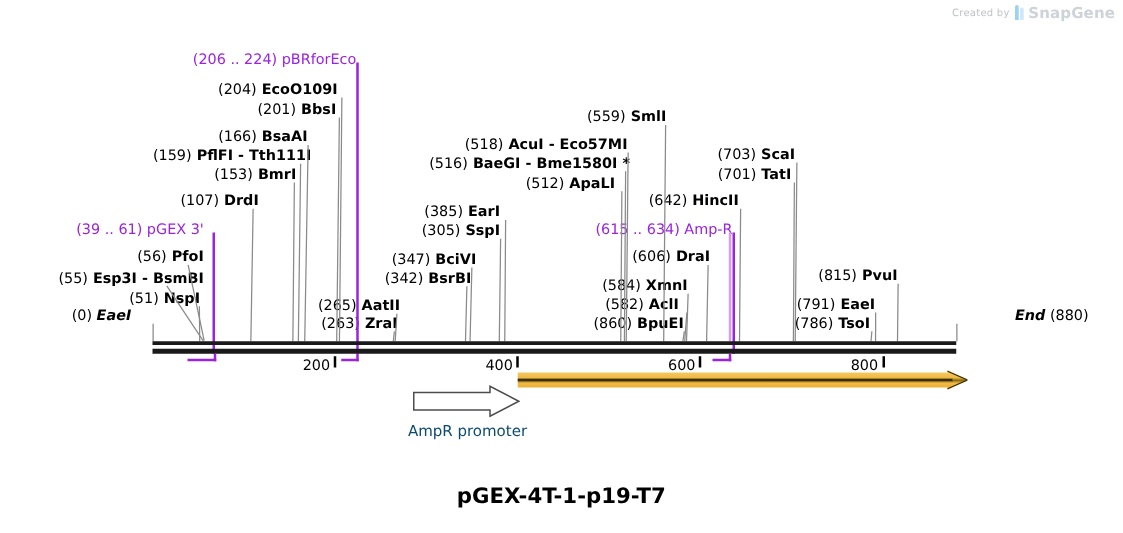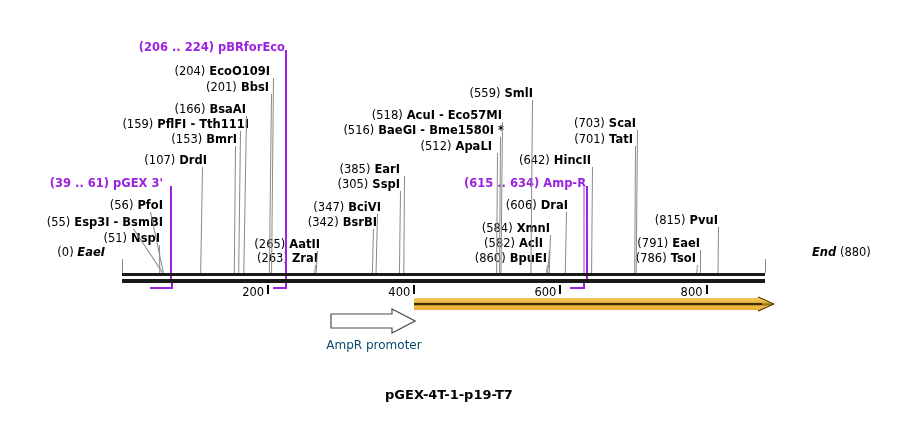--- a/index.html
+++ b/index.html
@@ -96,21 +96,21 @@
   }
   .lbl .nm {
     font-weight: bold;
     color: #000000;
   }
   .lbl.right { transform: translateX(-100%); }
   .lbl.feature { color: #9a22e0; }
   .lbl.feature .pos,
   .lbl.feature .nm {
     color: #9a22e0;
-    font-weight: 700;
+    font-weight: 400;
   }
   .lbl.terminal .nm {
     font-style: italic;
     font-weight: bold;
   }
   .lbl.terminal .pos { font-style: normal; }
 
   
   .conn {
     position: absolute;
@@ -146,37 +146,45 @@
   }
 
   
   .amp-arrow { position: absolute; }
 
   
   .title {
     position: absolute;
     width: 898px;
     text-align: center;
-    font-size: 13px;
+    font-size: 17px;
     font-weight: bold;
     color: #000000;
   }
   .subtitle {
     position: absolute;
     width: 898px;
     text-align: center;
     font-size: 11.5px;
     color: #000000;
   }
 </style>
 </head>
 <body>
 
 <div id="map">
 
+  <div class="watermark">
+    <span class="wm-created">Created by</span>
+    <span class="wm-logo">
+      <span class="b1"></span>
+        <span class="b2"></span>
+    </span>
+    <span class="wm-name">SnapGene</span>
+  </div>
 
   <div id="site-labels">
       <div class="lbl right" style="left: 163px; top: 216px;"><span class="pos">(55)</span><span class="nm"> Esp3I - BsmBI</span></div>
       <div class="lbl right" style="left: 163px; top: 199px;"><span class="pos">(56)</span><span class="nm"> PfoI</span></div>
       <div class="lbl right" style="left: 160px; top: 232px;"><span class="pos">(51)</span><span class="nm"> NspI</span></div>
       <div class="lbl right" style="left: 207px; top: 154px;"><span class="pos">(107)</span><span class="nm"> DrdI</span></div>
       <div class="lbl right" style="left: 237px; top: 133px;"><span class="pos">(153)</span><span class="nm"> BmrI</span></div>
       <div class="lbl right" style="left: 249px; top: 118px;"><span class="pos">(159)</span><span class="nm"> PflFI - Tth111I</span></div>
       <div class="lbl right" style="left: 246px; top: 103px;"><span class="pos">(166)</span><span class="nm"> BsaAI</span></div>
       <div class="lbl right" style="left: 269px; top: 81px;"><span class="pos">(201)</span><span class="nm"> BbsI</span></div>

